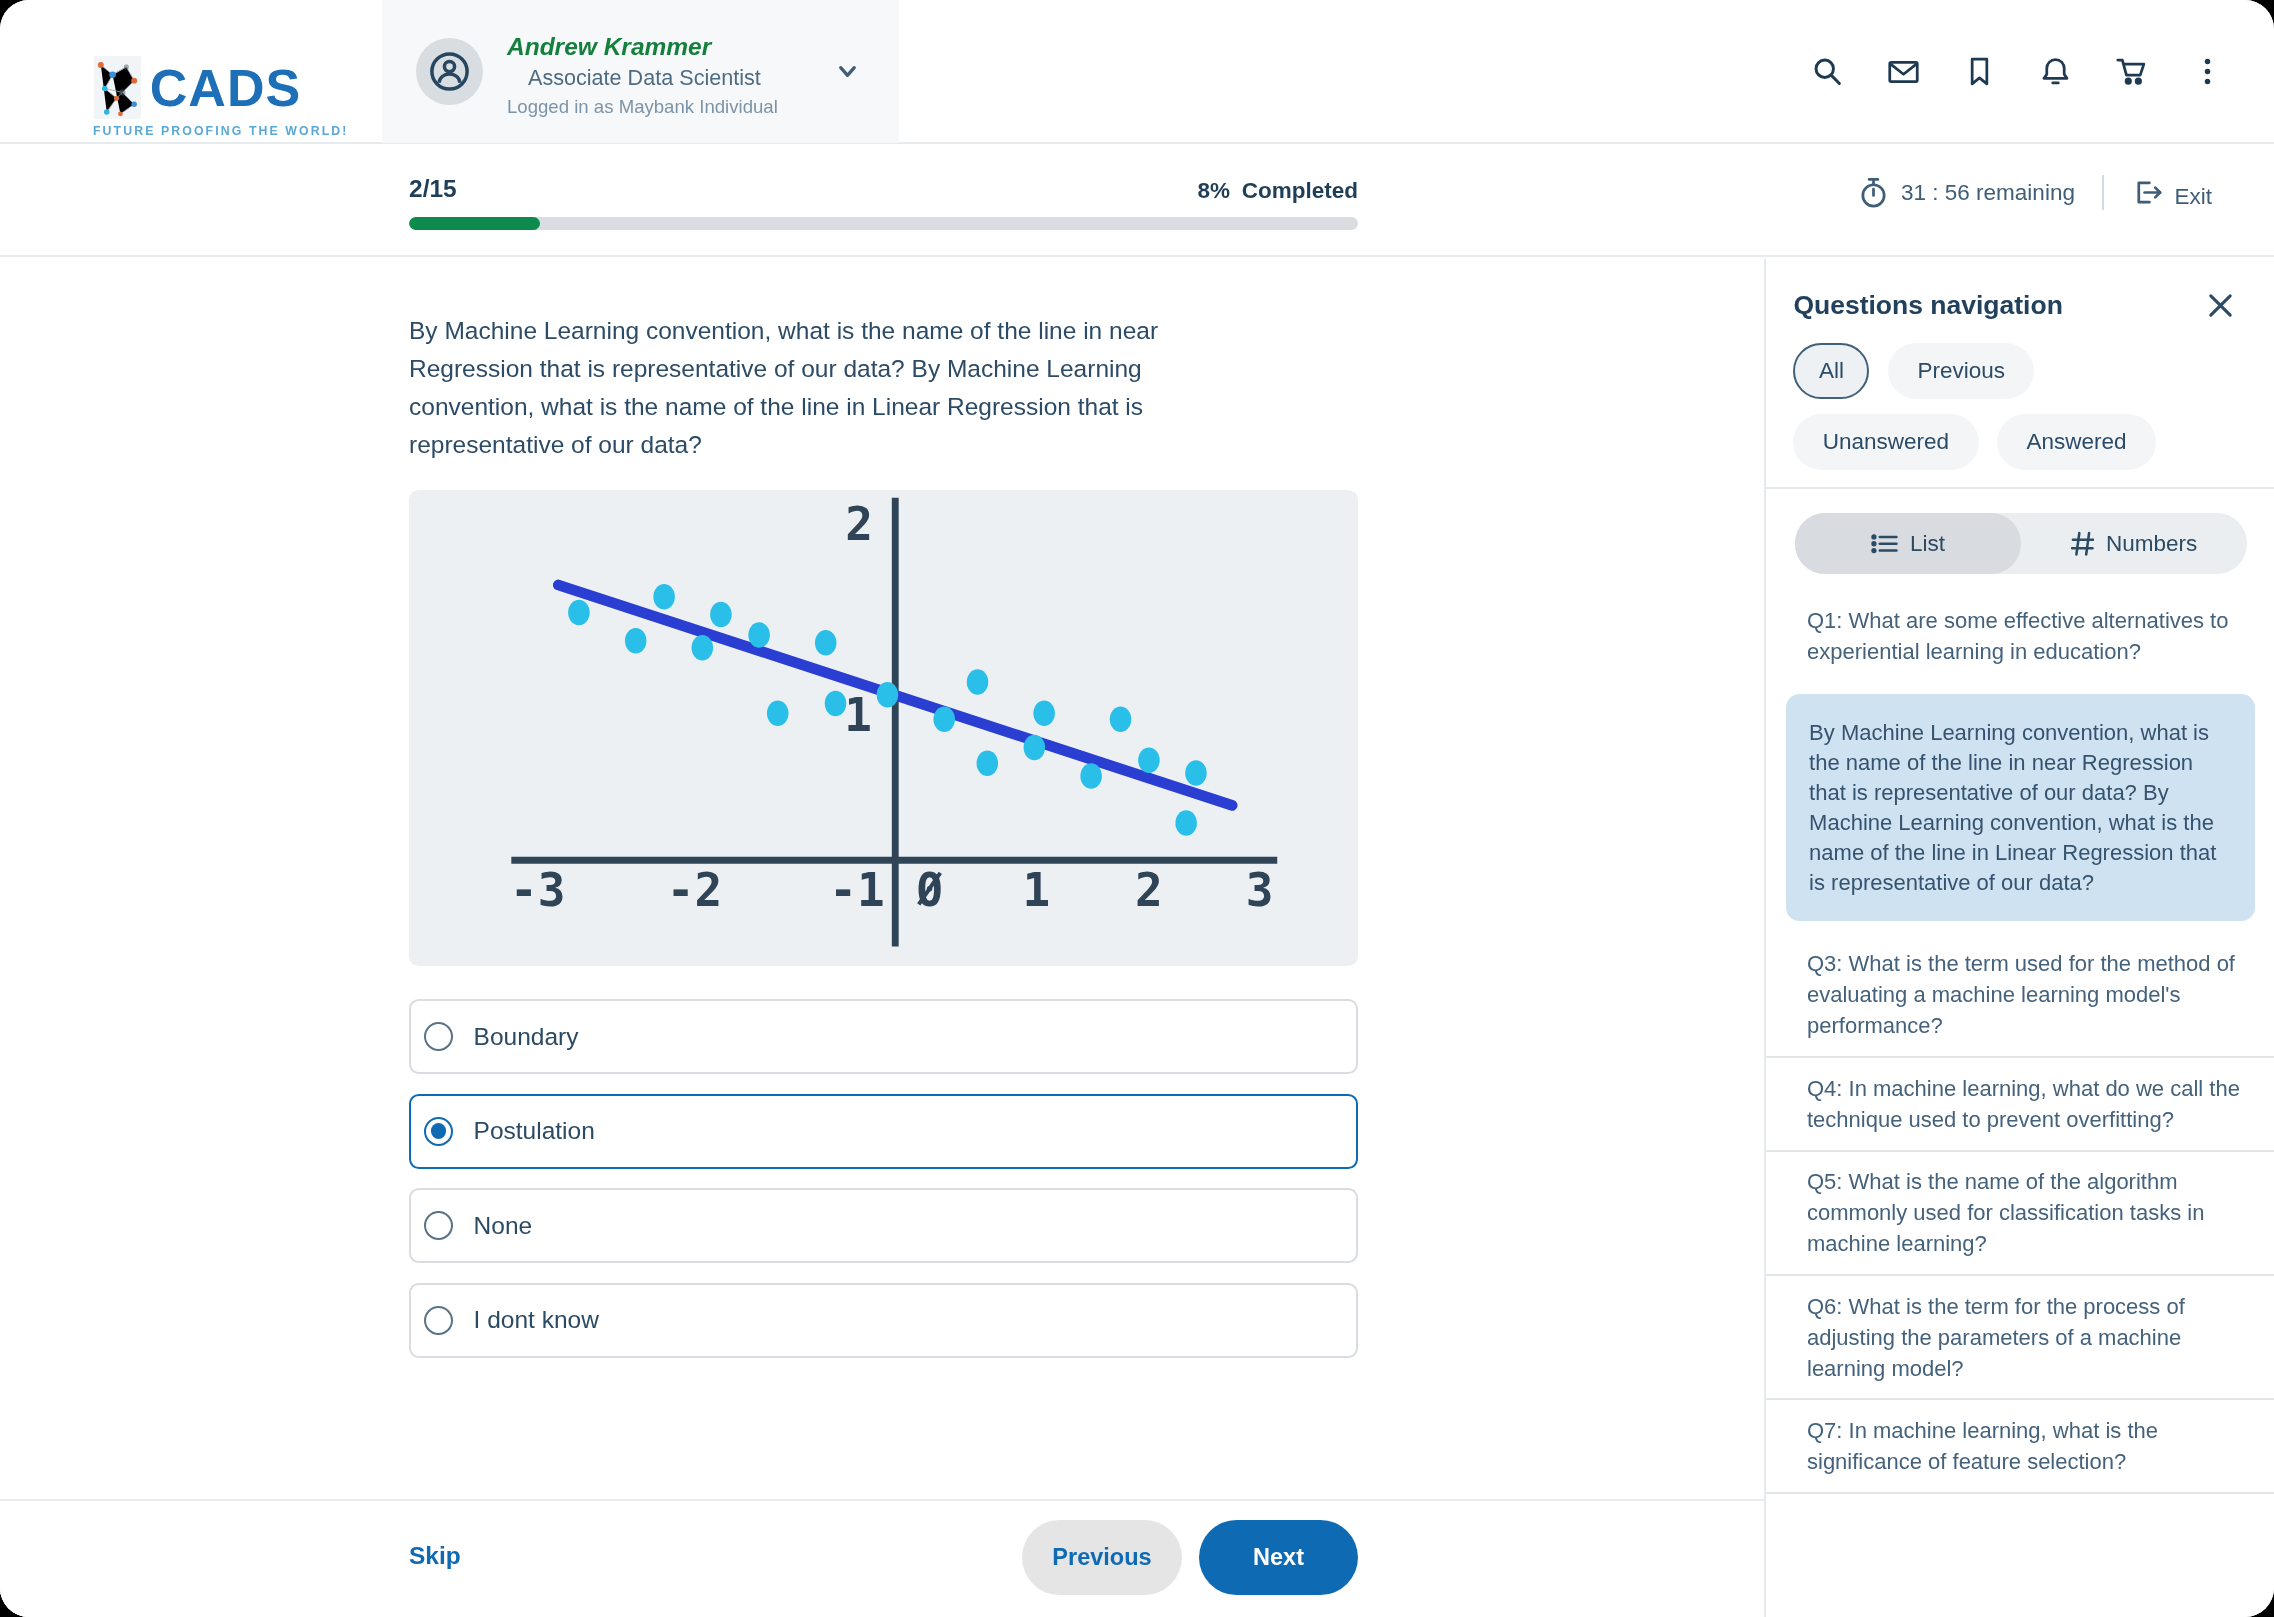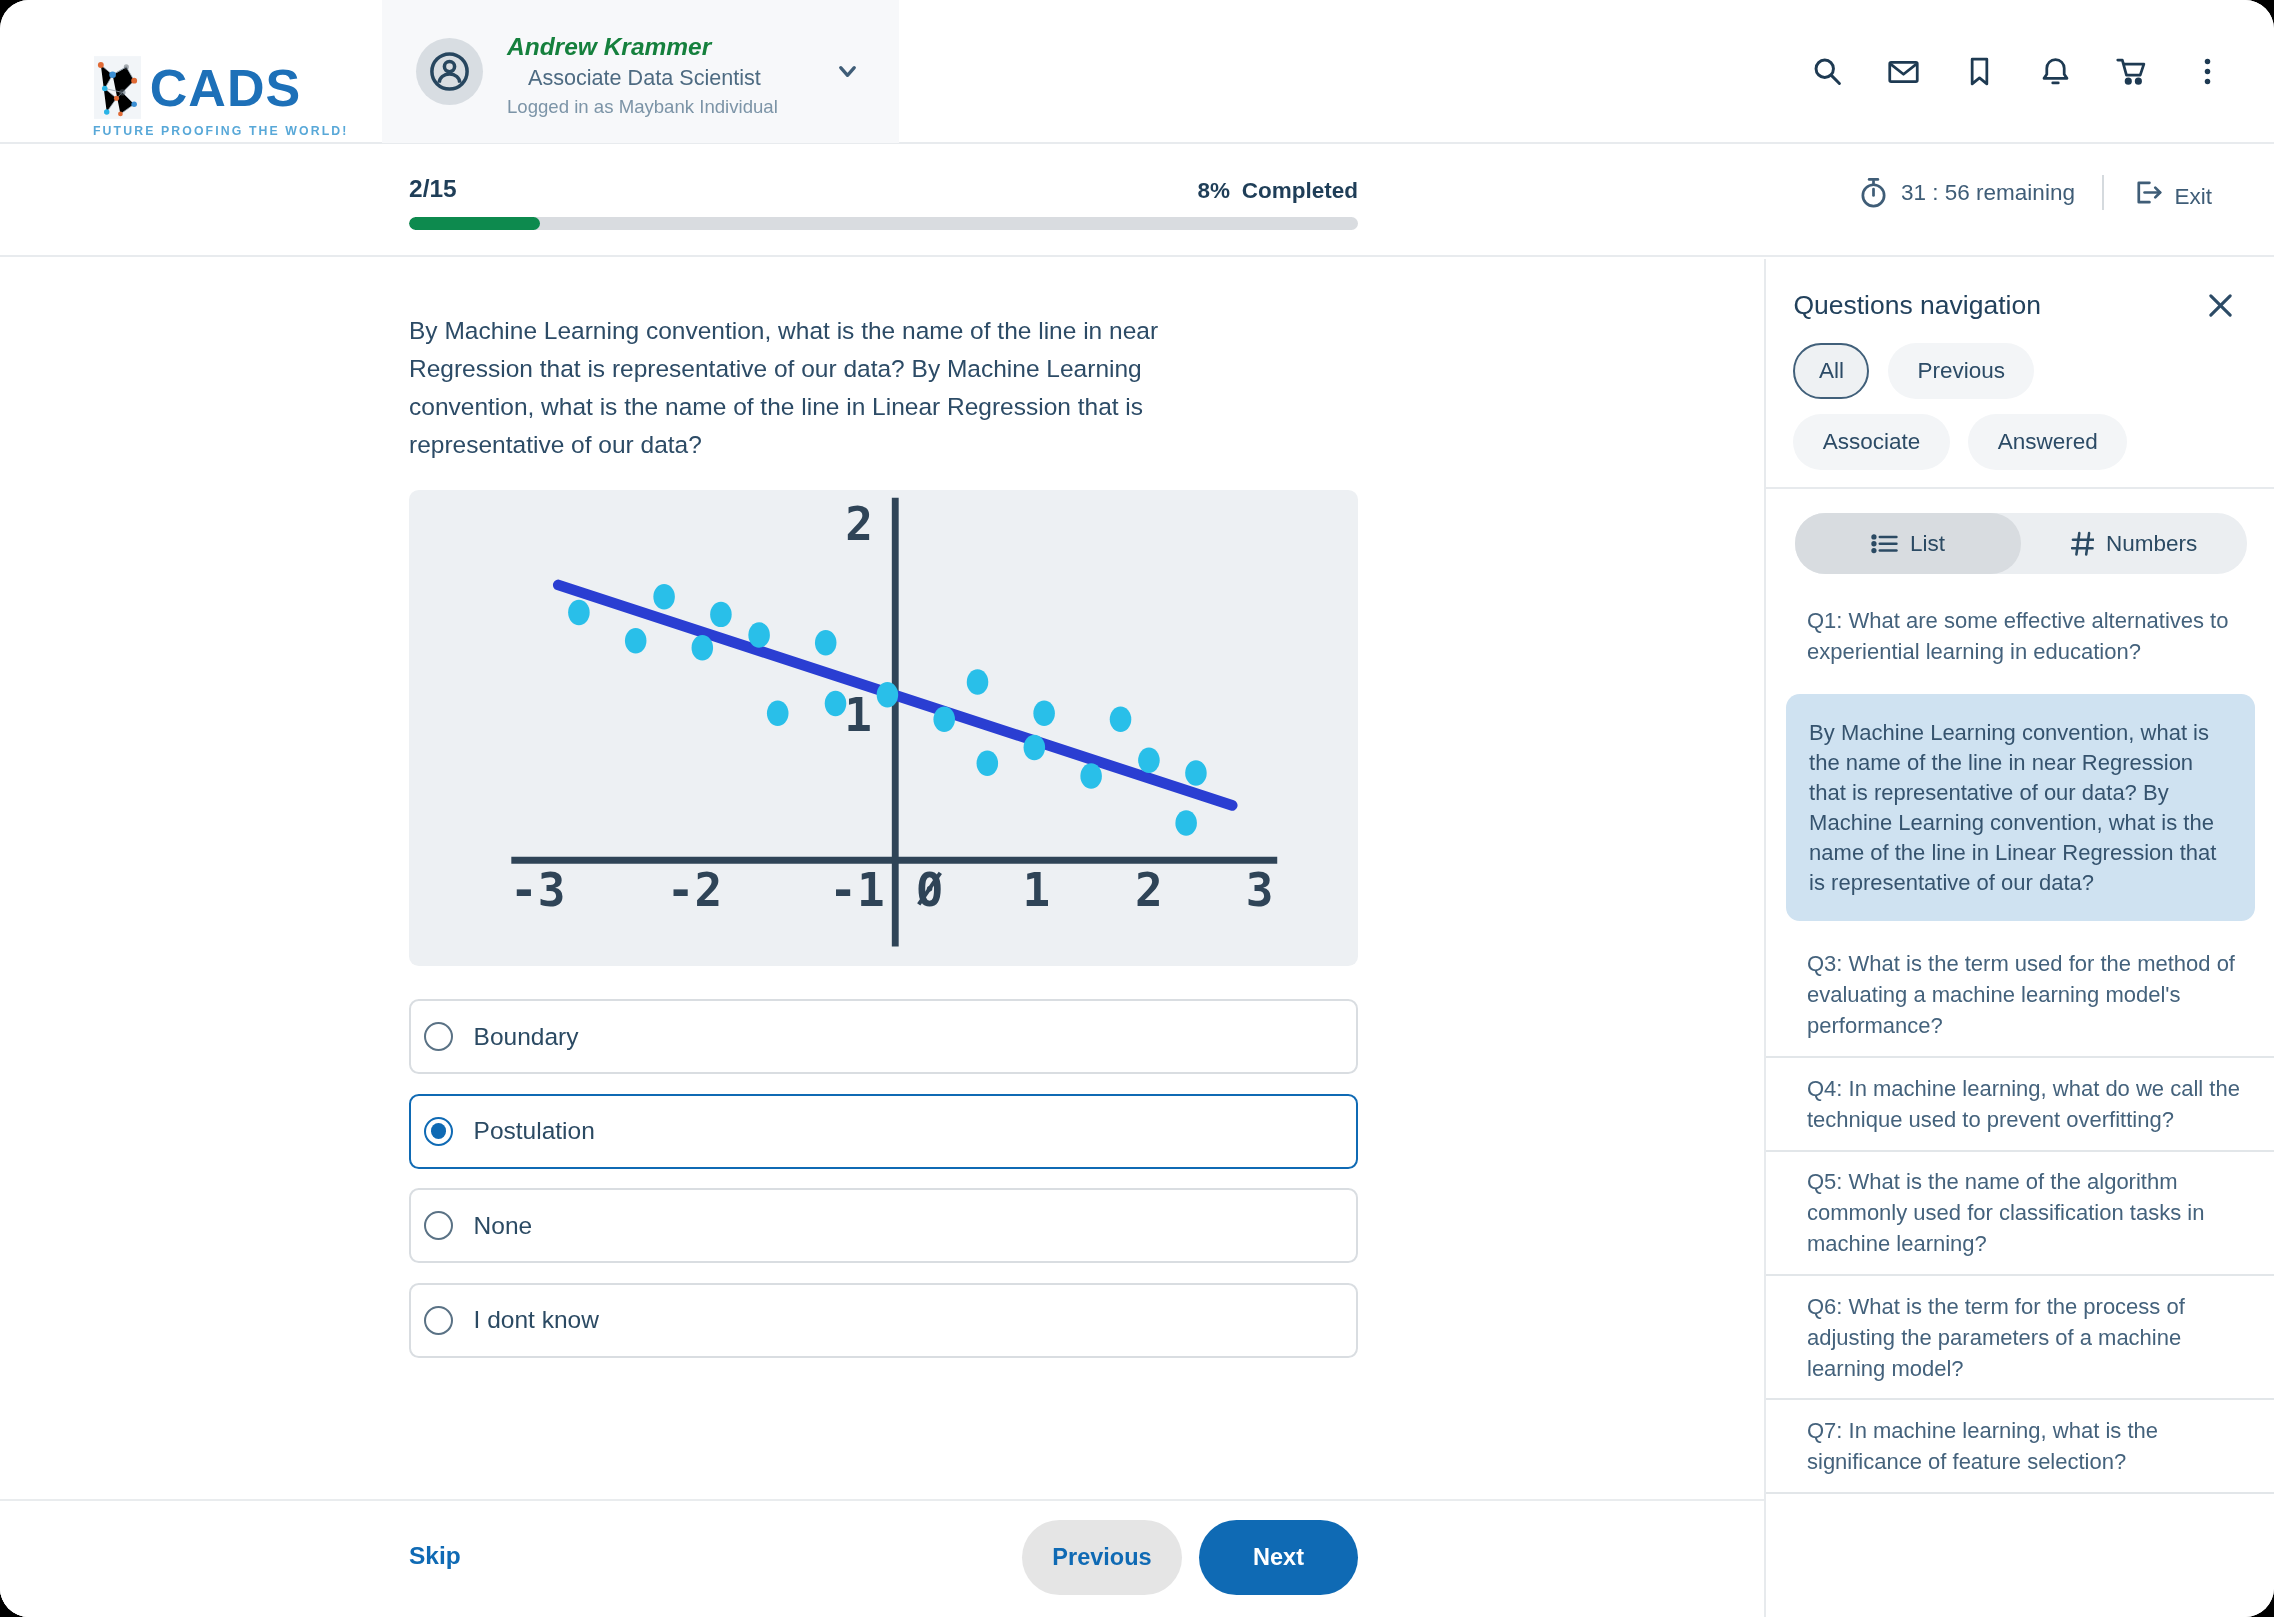--- a/index.html
+++ b/index.html
@@ -50,21 +50,21 @@
   .option.selected .radio .dot { display:block; position:absolute; left:50%; top:50%; width:15.7px; height:15.7px; margin:-7.8px 0 0 -7.8px; border-radius:50%; background:#0f6ab4; }
   .option-label { font-size:24.5px; color:#2b4a63; font-weight:500; }
   .action-bar { position:absolute; left:0; bottom:0; width:1764px; height:118px; border-top:2px solid #e9ecee; background:#fff; }
   .skip-link { position:absolute; left:409px; top:41px; font-size:24.5px; font-weight:700; color:#0f6ab4; cursor:pointer; }
   .btn { position:absolute; top:18.6px; height:75px; border-radius:39px; display:flex; align-items:center; justify-content:center; font-size:23.5px; font-weight:600; cursor:pointer; }
   .btn-prev { left:1022px; width:160px; background:#e5e5e5; color:#0f6ab4; }
   .btn-next { left:1199px; width:159px; background:#0f6ab4; color:#fff; }
 
   
   .sidebar { position:absolute; top:259px; left:1764px; width:511px; bottom:0; background:#fff; border-left:2px solid #e7eaed; overflow:hidden; }
-  .sb-title { position:absolute; left:27.4px; top:31px; font-size:26.5px; font-weight:400; color:#22415c; }
+  .sb-title { position:absolute; left:27.4px; top:31px; font-size:26.5px; font-weight:700; color:#22415c; }
   .sb-close { position:absolute; right:39px; top:31px; width:31px; height:31px; cursor:pointer; }
   .chips-r1 { position:absolute; left:27.4px; top:84px; display:flex; gap:18.6px; }
   .chips-r2 { position:absolute; left:27.4px; top:155px; display:flex; gap:18.6px; }
   .chip { height:56px; border-radius:28px; background:#f3f5f7; color:#2c4b66; font-size:22.5px; display:inline-flex; align-items:center; padding:0 27.4px; cursor:pointer; border:2px solid transparent; }
   .chip.active { border:2px solid #41607a; background:#eef1f3; padding:0 23.5px; }
   .sb-divider { position:absolute; left:0; right:0; top:228px; height:2px; background:#e7eaed; }
   .seg-track { position:absolute; left:29px; top:254px; width:452px; height:61px; background:#ebeef1; border-radius:30px; display:flex; }
   .seg { flex:1; display:flex; align-items:center; justify-content:center; gap:11.8px; font-size:22.5px; color:#2b4a63; border-radius:30px; cursor:pointer; }
   .seg.active { background:#d8dce0; }
   .q-list { position:absolute; left:0; right:0; top:331px; bottom:0; overflow:hidden; }
@@ -266,21 +266,21 @@
     <div class="sb-title">Questions navigation</div>
     <svg class="sb-close icon" viewBox="0 0 32 32" fill="none" stroke="#2c4b66" stroke-width="3.2" stroke-linecap="round">
       <line x1="6" y1="6" x2="26" y2="26"></line>
         <line x1="26" y1="6" x2="6" y2="26"></line>
     </svg>
     <div class="chips-r1" id="chips-row1">
         <span class="chip active">All</span>
         <span class="chip">Previous</span>
       </div>
     <div class="chips-r2" id="chips-row2">
-        <span class="chip">Associate</span>
+        <span class="chip">Unanswered</span>
         <span class="chip">Answered</span>
       </div>
     <div class="sb-divider"></div>
     <div class="seg-track" id="seg-track">
         <div class="seg active">
           <span>
             <svg class="icon" width="27.4" height="23.5" viewBox="0 0 28 24" fill="none" stroke="#2b4a63" stroke-width="2.6" stroke-linecap="round">
               <circle cx="3" cy="5" r="1.4" fill="#2b4a63"></circle>
               <line x1="9" y1="5" x2="26" y2="5"></line>
               <circle cx="3" cy="12" r="1.4" fill="#2b4a63"></circle>

